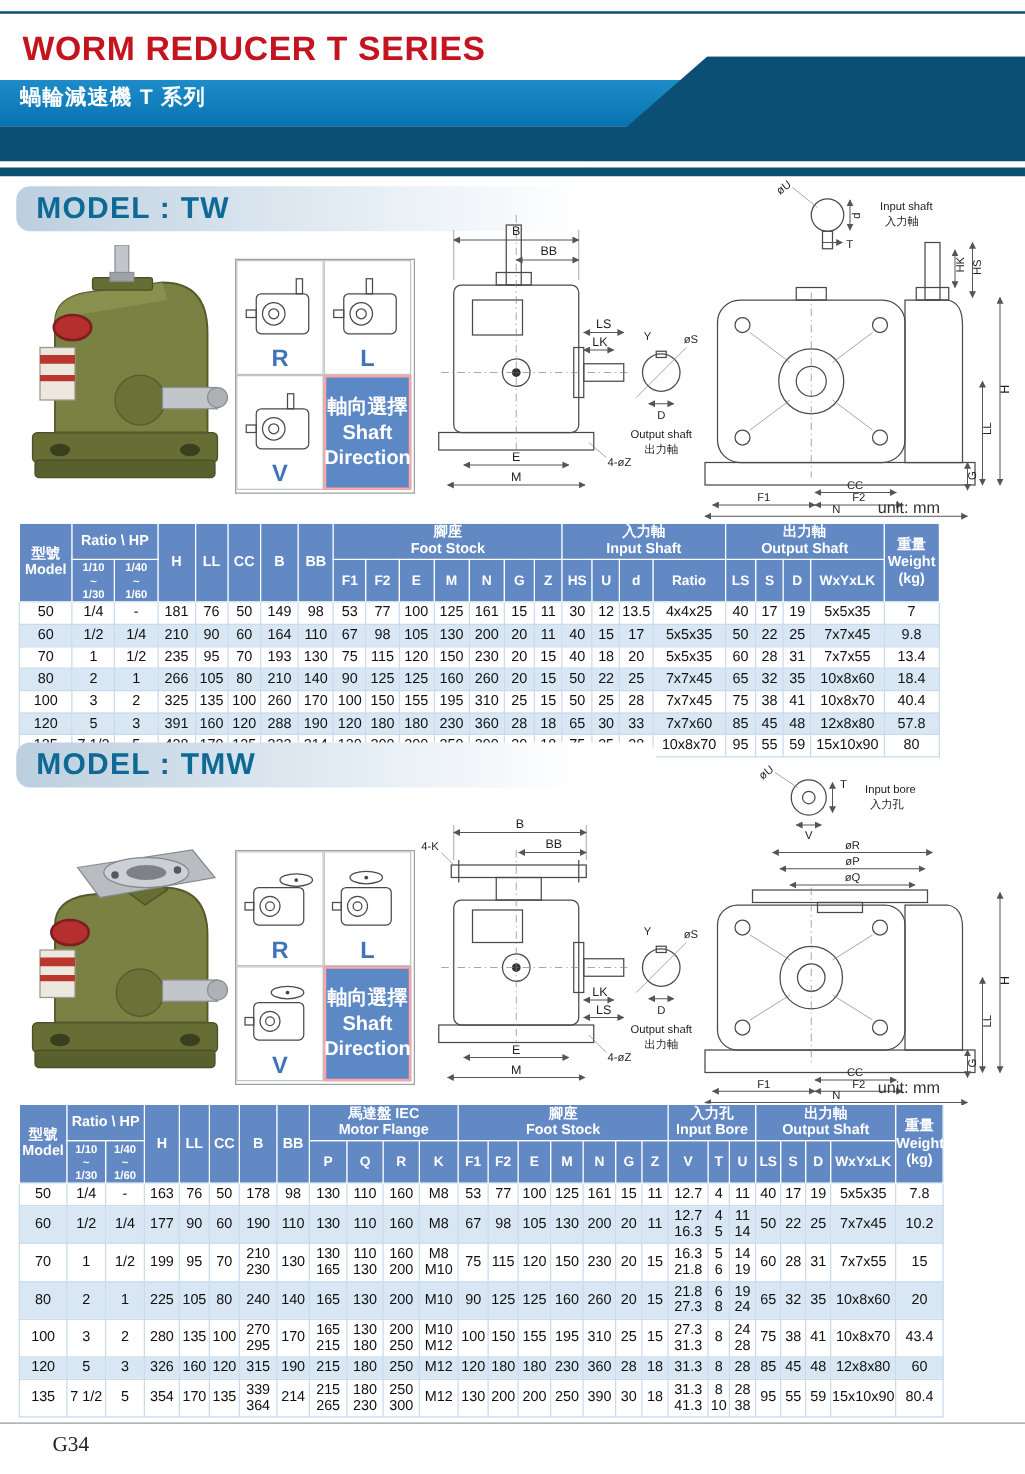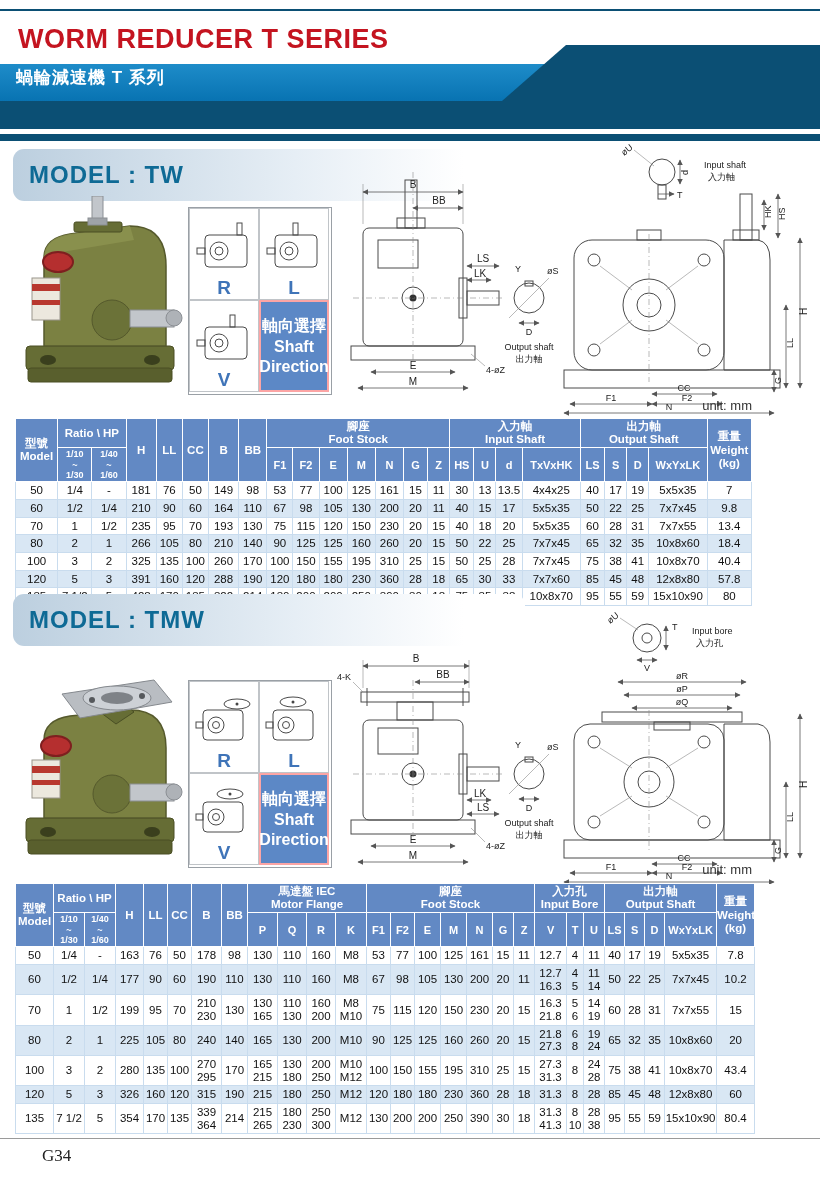--- a/index.html
+++ b/index.html
@@ -11,21 +11,21 @@
   .topline{left:0;top:9px;width:820px;height:2px;background:#0b4f74;}
   .title-en{left:18px;top:24px;font-size:27px;font-weight:bold;color:#c41420;letter-spacing:.5px;}
   .band-mid{left:0;top:64px;width:820px;height:37px;background:linear-gradient(#1e8cc9,#0873b2);}
   .band-dark{left:0;top:101px;width:820px;height:28px;background:#0b4f74;}
   .band-poly{left:470px;top:45px;width:350px;height:84px;background:#0b4f74;
              clip-path:polygon(96px 0,100% 0,100% 100%,0 100%);}
   .title-zh{left:16px;top:66px;font-size:17px;font-weight:bold;color:#fff;letter-spacing:1px;}
   .band-stripe{left:0;top:134px;width:820px;height:7px;background:#0b4f74;}
 
   
-  .model-box{width:512px;height:52px;border-radius:11px;
+  .model-box{width:512px;height:36px;border-radius:11px;
              background:linear-gradient(90deg,#bccfdf 0%,#e6eef5 55%,#ffffff 88%);
              display:flex;align-items:center;padding-left:16px;box-sizing:border-box;}
   .model-box span{font-size:24px;font-weight:bold;color:#0e6a95;letter-spacing:1px;}
 
   
   .sgrid{width:142px;height:186px;display:grid;grid-template-columns:70px 70px;
          grid-template-rows:92px 92px;border:1px solid #9aa0a6;background:#fff;}
   .scell{border:1px solid #c0c4c8;display:flex;flex-direction:column;align-items:center;
          justify-content:flex-end;padding-bottom:1px;box-sizing:border-box;background:#fff;}
   .sletter{color:#3f74b8;font-weight:bold;font-size:19px;line-height:21px;}
@@ -292,21 +292,21 @@
             <th class="sub">F1</th>
             <th class="sub">F2</th>
             <th class="sub">E</th>
             <th class="sub">M</th>
             <th class="sub">N</th>
             <th class="sub">G</th>
             <th class="sub">Z</th>
             <th class="sub">HS</th>
             <th class="sub">U</th>
             <th class="sub">d</th>
-            <th class="sub">TxVxHK</th>
+            <th class="sub">Ratio</th>
             <th class="sub">LS</th>
             <th class="sub">S</th>
             <th class="sub">D</th>
             <th class="sub">WxYxLK</th>
           </tr>
         </thead>
         <tbody>
           <tr>
             <td>50</td>
             <td>1/4</td>
@@ -317,21 +317,21 @@
             <td>149</td>
             <td>98</td>
             <td>53</td>
             <td>77</td>
             <td>100</td>
             <td>125</td>
             <td>161</td>
             <td>15</td>
             <td>11</td>
             <td>30</td>
-            <td>13</td>
+            <td>12</td>
             <td>13.5</td>
             <td>4x4x25</td>
             <td>40</td>
             <td>17</td>
             <td>19</td>
             <td>5x5x35</td>
             <td>7</td>
           </tr>
           <tr>
             <td>60</td>

